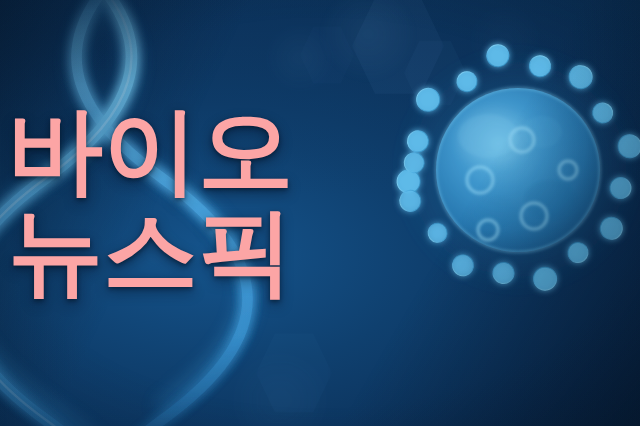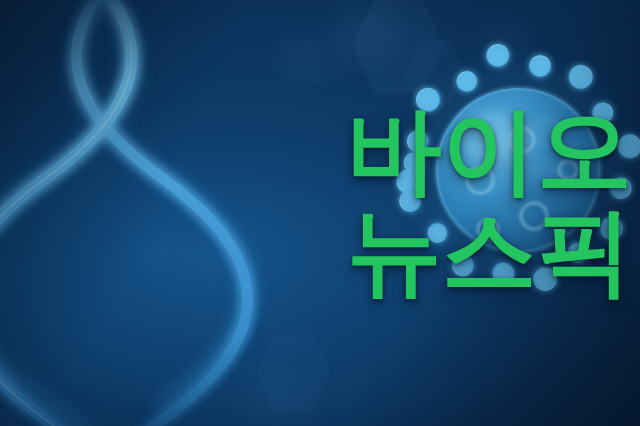--- a/index.html
+++ b/index.html
@@ -59,23 +59,23 @@
   }
   .virus-wrap{
     position:absolute;left:392px;top:24px;width:268px;height:300px;
     opacity:.97;
   }
 
   
   .headline{
     position:absolute;
     left:0;right:0;top:104px;
-    text-align:right;
+    text-align:left;
     line-height:.98;
-    color:#22c55e;
+    color:#fca5a5;
     font-weight:700;
     letter-spacing:.004em;
     text-shadow:
       0 2px 4px rgba(2,14,30,.55),
       0 5px 13px rgba(2,14,30,.42);
     z-index:6;
   }
   .hl-line{
     display:block;
     font-size:95px;

